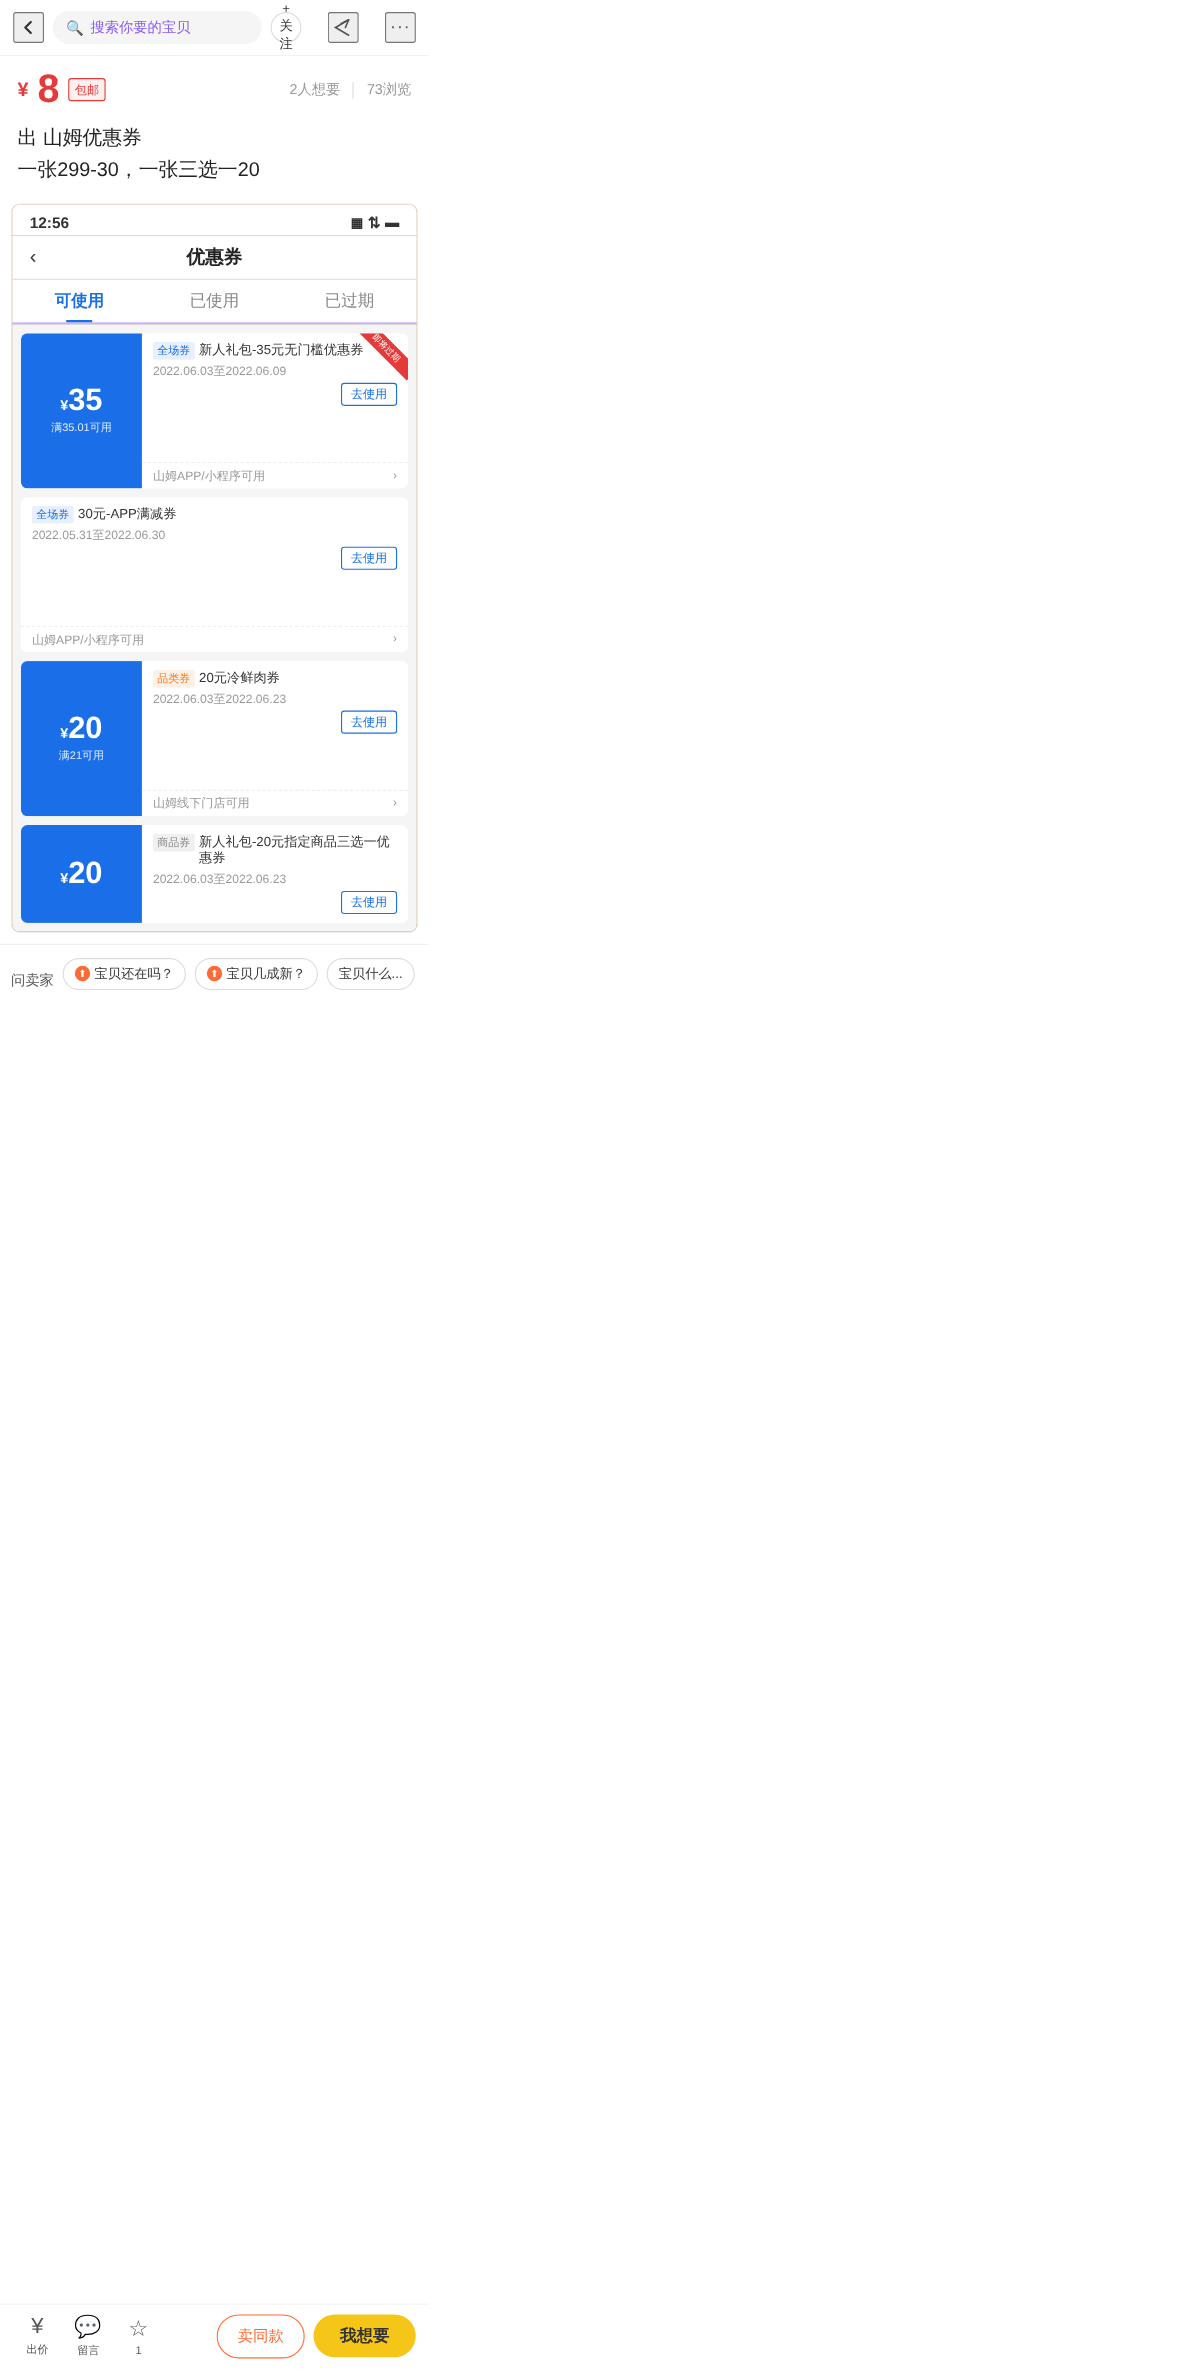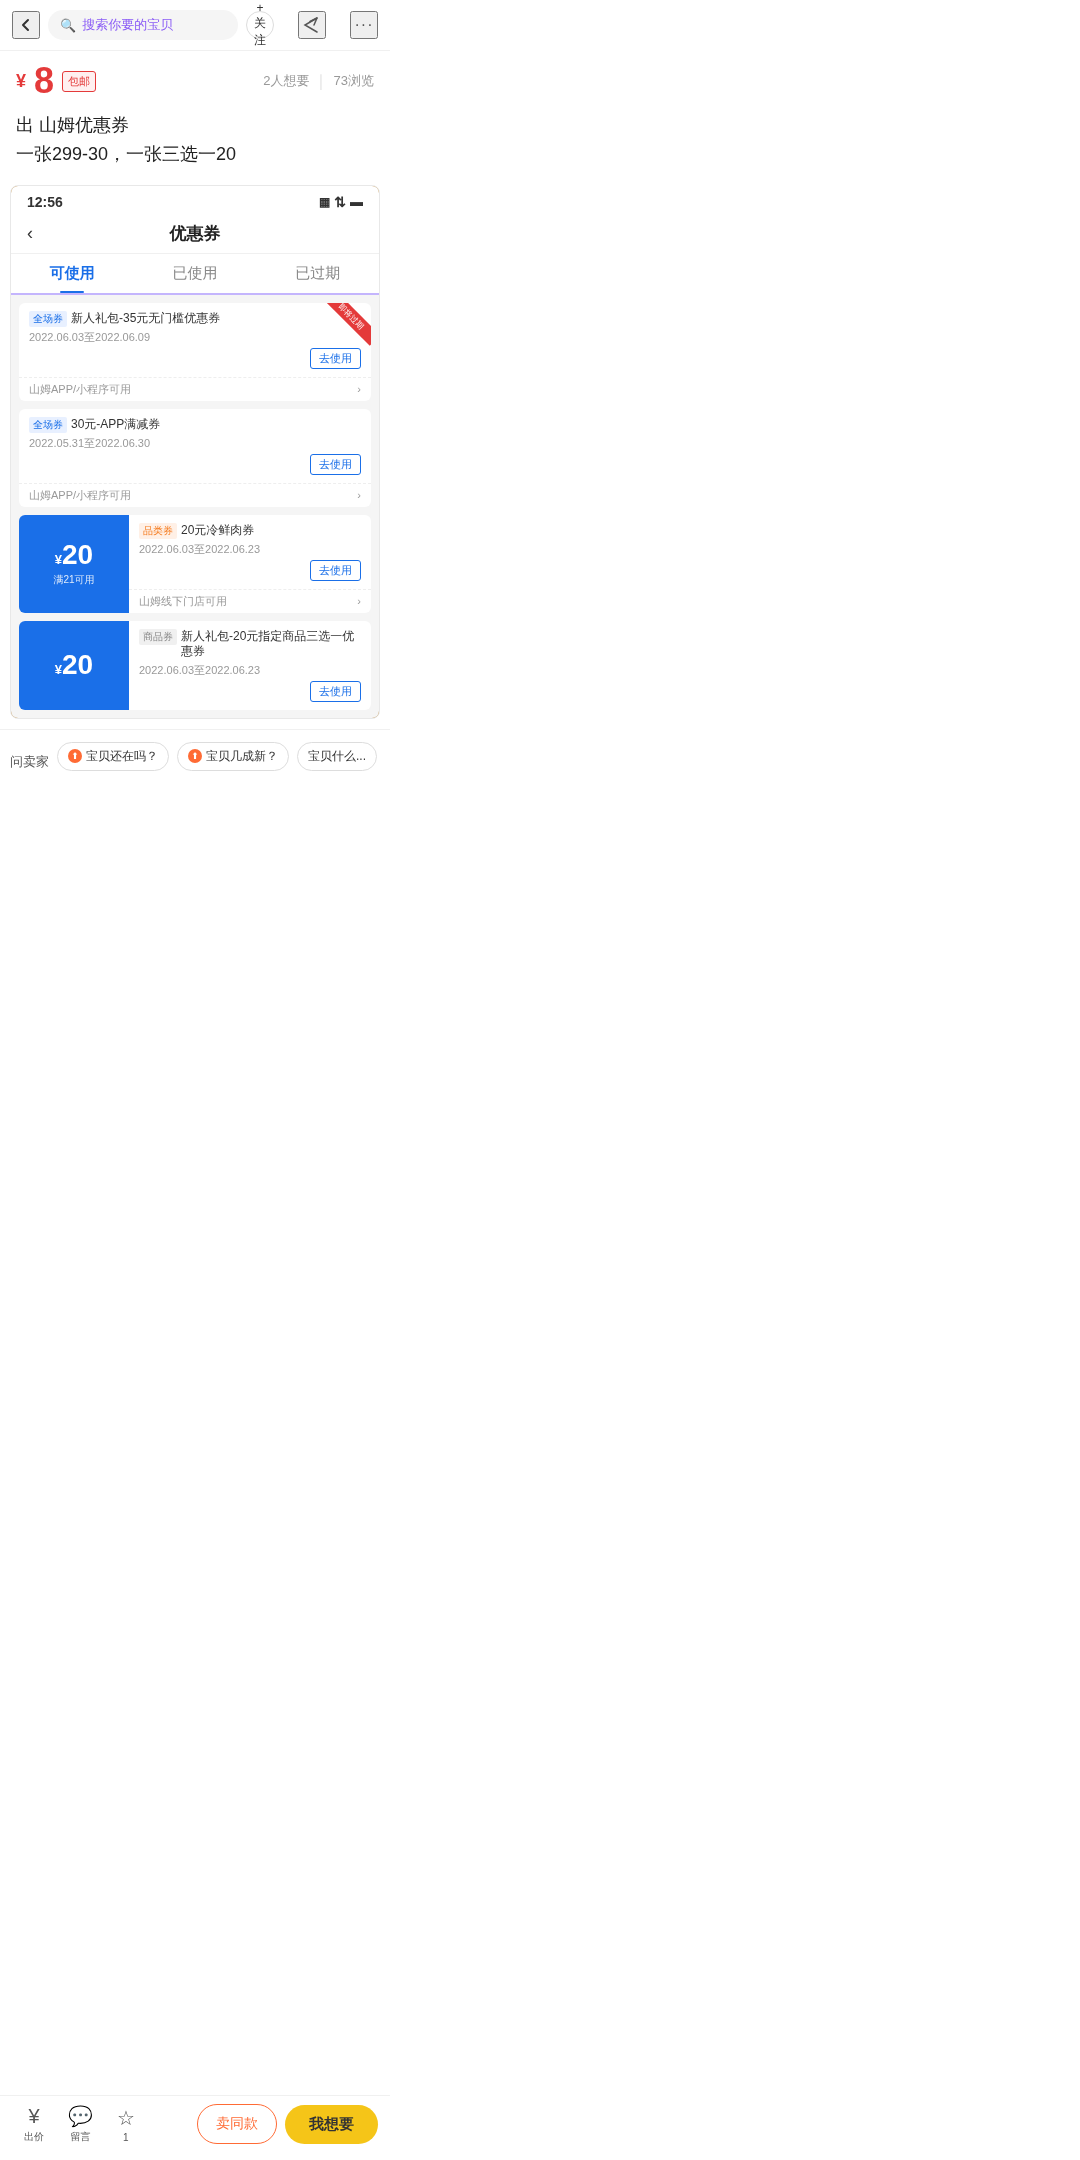--- a/index.html
+++ b/index.html
@@ -235,20 +235,21 @@
       align-items: center;
       justify-content: space-between;
       padding: 4px 10px;
       border-top: 1px dashed #eee;
       font-size: 11px;
       color: #999;
     }
     .ss-coupon-inner {
       display: flex;
       flex-direction: column;
+      gap: 43px;
     }
 
     
     .quick-questions {
       display: flex;
       align-items: flex-end;
       padding: 12px 10px;
       gap: 8px;
       overflow-x: auto;
       border-top: 1px solid #f0f0f0;
@@ -400,20 +401,26 @@
         <span>已使用</span>
       </div>
       <div class="ss-tab">
         <span>已过期</span>
       </div>
     </div>
 
     <div class="ss-coupons">
 
       <div class="ss-coupon">
+        <div class="ss-coupon-left">
+          <div style="color:#fff; font-size:28px; font-weight:700; line-height:1;">
+            <span style="font-size:13px;">¥</span><span>35</span>
+          </div>
+          <div style="color:rgba(255,255,255,0.85); font-size:10px; margin-top:4px;">满35.01可用</div>
+        </div>
         <div class="ss-coupon-inner" style="flex:1;">
           <div class="ss-coupon-right">
             <div class="ss-coupon-top-row">
               <span class="ss-coupon-badge badge-all">全场券</span>
               <span class="ss-coupon-name">新人礼包-35元无门槛优惠券</span>
             </div>
             <div class="ss-coupon-date">2022.06.03至2022.06.09</div>
             <div class="ss-coupon-use-row">
               <span></span>
               <span class="ss-coupon-use-btn">去使用</span>

